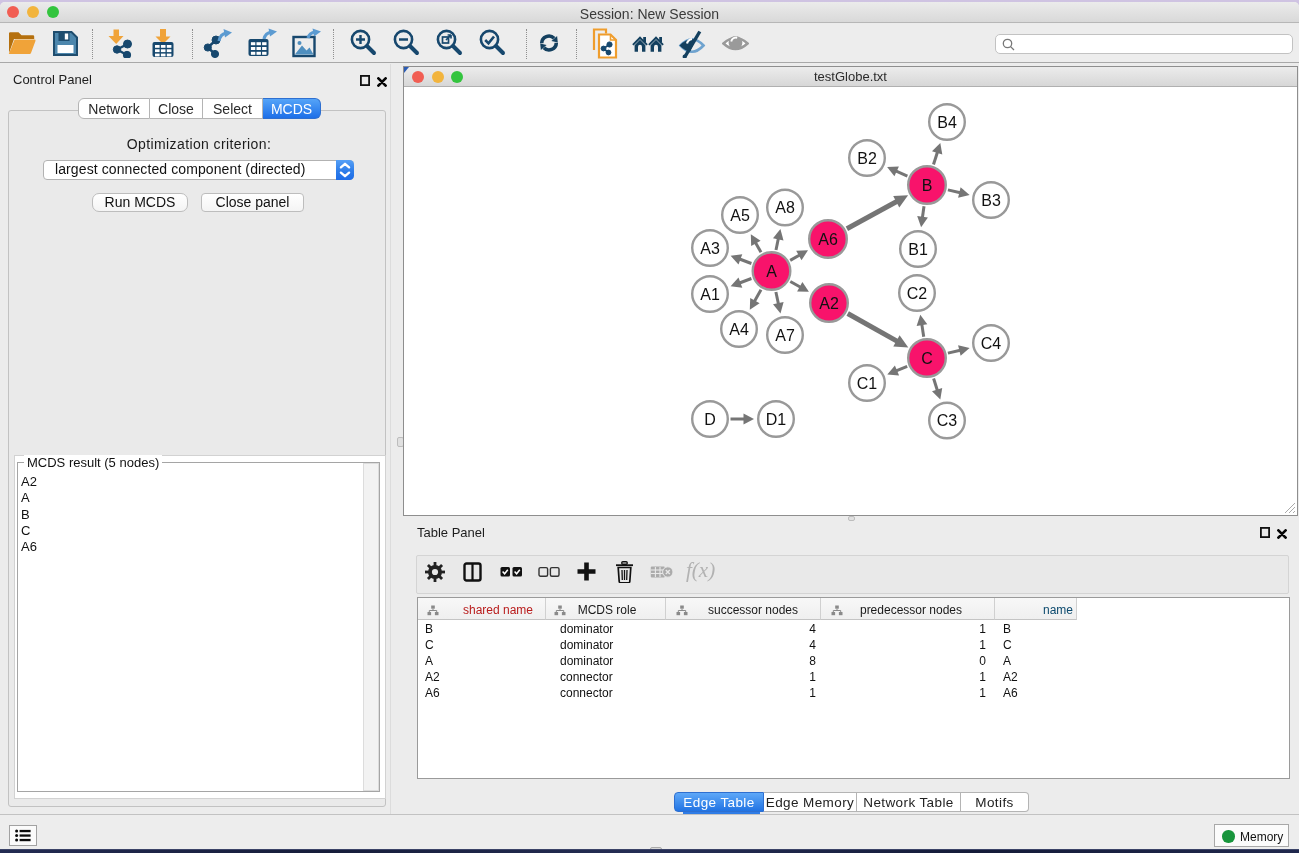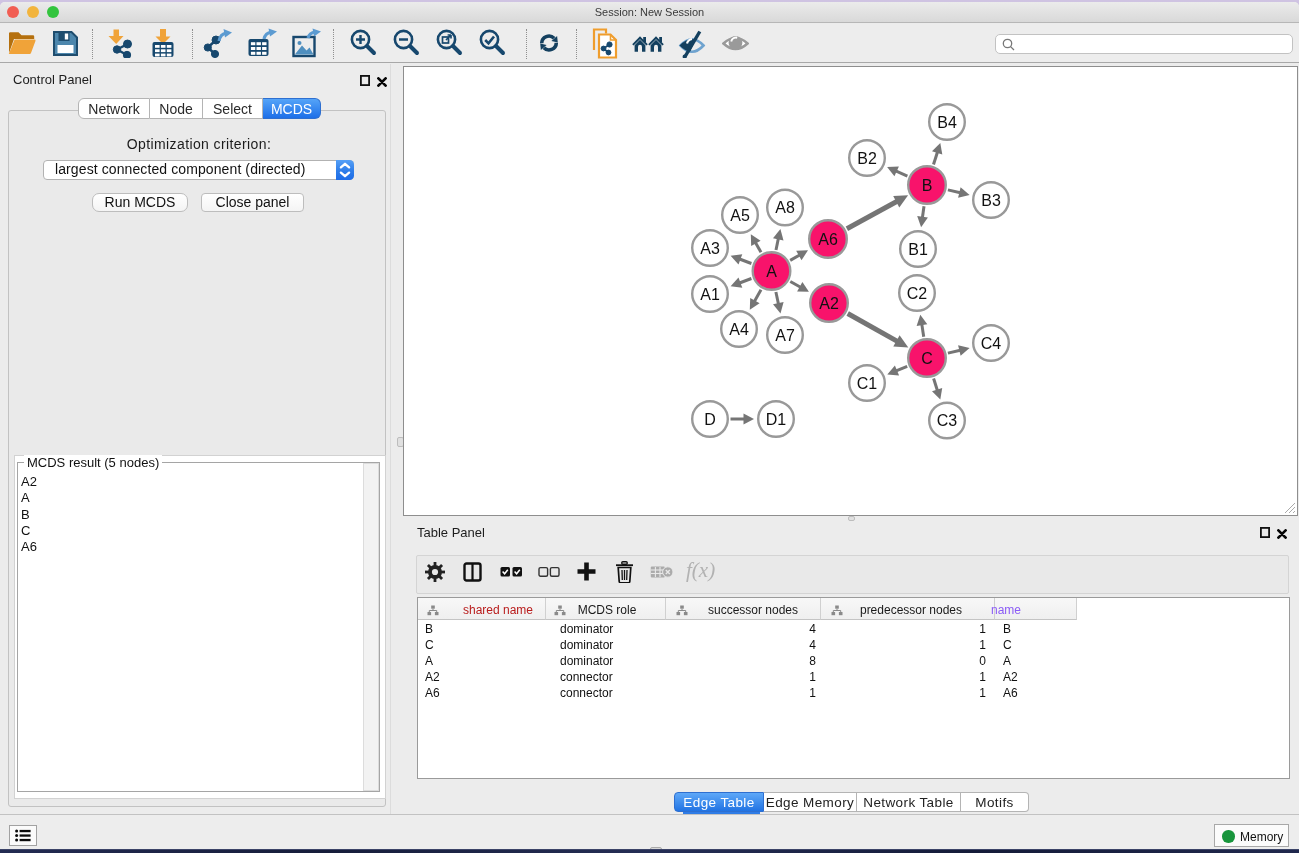--- a/index.html
+++ b/index.html
@@ -3,21 +3,21 @@
 <meta charset="utf-8">
 <style>
   * { margin:0; padding:0; box-sizing:border-box; }
   html,body { width:1299px; height:853px; overflow:hidden; }
   body { font-family:"Liberation Sans", sans-serif; background:#101520; position:relative; }
   .abs { position:absolute; }
   #desktoptop { left:0; top:0; width:1299px; height:6px; background:#cfc3e2; }
   #win { left:0; top:2px; width:1299px; height:847px; background:#ececec; border-radius:5px 5px 0 0; overflow:hidden; }
   #titlebar { left:0; top:0; width:1299px; height:21px; background:linear-gradient(#ebebeb,#d9d9d9); border-bottom:1px solid #b7b7b7; }
   .tl { position:absolute; top:4px; width:12px; height:12px; border-radius:50%; }
-  #titletext { width:100%; text-align:center; font-size:11px; color:#3a3a3a; top:4px; }
+  #titletext { width:100%; text-align:center; font-size:14px; color:#3a3a3a; top:4px; }
   #toolbar { left:0; top:22px; width:1299px; height:39px; background:#ededed; border-bottom:1px solid #a8a8a8; }
   .sep { position:absolute; top:5px; height:30px; width:0; border-left:1px dotted #8f8f8f; }
   
   #cptitle { left:13px; top:69.5px; font-size:13px; color:#1d1d1d; }
   .winbtn { position:absolute; font-size:12px; color:#111; }
   #cpbox { left:8px; top:107.5px; width:378px; height:697px; border:1px solid #c2c2c2; border-radius:3px; background:#eaeaea; }
   .tabgroup { position:absolute; display:flex; }
   .tab { height:21px; background:#fff; border:1px solid #b4b4b4; border-left:none; font-size:14px; color:#2a2a2a; text-align:center; line-height:20px; }
   .tab.first { border-left:1px solid #b4b4b4; border-radius:6px 0 0 6px; }
   .tab.last { border-radius:0 6px 6px 0; }
@@ -222,21 +222,21 @@
   <div class="abs" id="cptitle">Control Panel</div>
   <div class="abs winbtn" style="left:360px;top:73px;"><svg width="10" height="11" viewBox="0 0 10 11">
         <rect x="0.9" y="0.9" width="8.2" height="9.2" fill="none" stroke="#111" stroke-width="1.8"></rect>
       </svg></div>
   <div class="abs winbtn" style="left:377px;top:73.5px;"><svg width="10" height="10" viewBox="0 0 10 10">
         <path d="M1.4 1.4 L8.6 8.6 M8.6 1.4 L1.4 8.6" stroke="#060606" stroke-width="2.7" stroke-linecap="round"></path>
       </svg></div>
   <div class="abs" id="cpbox"></div>
   <div class="tabgroup" style="left:78px; top:96px;">
     <div class="tab first" style="width:72px;">Network</div>
-    <div class="tab" style="width:53px;">Node</div>
+    <div class="tab" style="width:53px;">Close</div>
     <div class="tab" style="width:60px;">Select</div>
     <div class="tab last sel" style="width:58px;">MCDS</div>
   </div>
   <div class="abs" id="optlabel">Optimization criterion:</div>
   <div class="abs" id="dropdown">largest connected component (directed)</div>
   <div class="abs" id="dropbtn">
     <svg width="18" height="20" viewBox="0 0 18 20" style="position:absolute;left:0px;top:0px">
       <path d="M4.9 7.4 L9 3.8 L13.1 7.4" fill="none" stroke="#fff" stroke-width="2.3" stroke-linecap="round" stroke-linejoin="round"></path>
       <path d="M4.9 12.6 L9 16.2 L13.1 12.6" fill="none" stroke="#fff" stroke-width="2.3" stroke-linecap="round" stroke-linejoin="round"></path>
     </svg>
@@ -247,20 +247,29 @@
   <div class="abs" id="fieldset"></div>
   <div class="abs" id="fieldtitle">MCDS result (5 nodes)</div>
   <div class="abs" id="mcdslist">A2<br>A<br>B<br>C<br>A6</div>
   <div class="abs" id="scrolltrack"></div>
 
   <div class="abs" style="left:390px;top:62px;width:1px;height:750px;background:#dcdcdc"></div>
   <div class="abs" style="left:397px;top:435px;width:7px;height:10px;background:#e0e0e0;border:1px solid #bdbdbd;border-radius:2px;"></div>
   <div class="abs" style="left:848px;top:514px;width:7px;height:5px;background:#e0e0e0;border:1px solid #bdbdbd;border-radius:2px;"></div>
 
   <div class="abs" id="netwin">
+    <div class="abs" id="nettitle">
+      <div class="tl" style="left:8px;top:4px;background:#f15e53;"></div>
+      <div class="tl" style="left:27.5px;top:4px;background:#f2b43d;"></div>
+      <div class="tl" style="left:47px;top:4px;background:#33c43e;"></div>
+      <div class="abs" style="width:100%;text-align:center;font-size:13px;color:#2b2b2b;top:2px;">testGlobe.txt</div>
+      <svg class="abs" style="left:0;top:0" width="6" height="7" viewBox="0 0 6 7">
+          <polygon points="0,0 5,0 0,6" fill="#2b5cb5"></polygon>
+        </svg>
+    </div>
     <svg class="abs" id="graph" style="left:1px;top:24px;" width="892" height="424" viewBox="0 0 892 424">
 <g stroke="#757575" fill="#757575">
 <line x1="346.4" y1="187.5" x2="334.5" y2="192.0" stroke-width="3.0"></line>
 <polygon points="325.6,195.3 333.5,186.6 337.3,196.7" stroke="none"></polygon>
 <line x1="346.4" y1="172.5" x2="334.5" y2="168.0" stroke-width="3.0"></line>
 <polygon points="325.6,164.7 337.3,163.3 333.5,173.4" stroke="none"></polygon>
 <line x1="356.0" y1="198.8" x2="349.4" y2="210.5" stroke-width="3.0"></line>
 <polygon points="344.8,218.8 345.2,207.0 354.6,212.3" stroke="none"></polygon>
 <line x1="356.0" y1="161.3" x2="350.4" y2="151.5" stroke-width="3.0"></line>
 <polygon points="345.8,143.2 355.6,149.7 346.2,155.0" stroke="none"></polygon>
@@ -410,21 +419,21 @@
       <div class="abs" style="left:0;top:0;width:871px;height:25px;background:#fff;"></div>
 <div class="hdrcell" style="left:0px;width:128px;"></div>
 <div class="hdrcell" style="left:128px;width:120px;"></div>
 <div class="hdrcell" style="left:248px;width:155px;"></div>
 <div class="hdrcell" style="left:403px;width:173.5px;"></div>
 <div class="hdrcell" style="left:576.5px;width:82.0px;"></div>
 <div class="abs" style="top:0;left:0px;width:160px;text-align:center;font-size:12px;color:#b91c1c;line-height:25px;">shared name</div>
 <div class="abs" style="top:0;left:109px;width:160px;text-align:center;font-size:12px;color:#1a1a1a;line-height:25px;">MCDS role</div>
 <div class="abs" style="top:0;left:255px;width:160px;text-align:center;font-size:12px;color:#1a1a1a;line-height:25px;">successor nodes</div>
 <div class="abs" style="top:0;left:413px;width:160px;text-align:center;font-size:12px;color:#1a1a1a;line-height:25px;">predecessor nodes</div>
-<div class="abs" style="top:0;left:508px;width:160px;text-align:center;font-size:12px;color:#8b5cf6;line-height:25px;">name</div>
+<div class="abs" style="top:0;left:560px;width:160px;text-align:center;font-size:12px;color:#0c4a6e;line-height:25px;">name</div>
 <svg class="abs" style="left:9px;top:7px;" width="12" height="11" viewBox="0 0 12 11">
 <rect x="4.2" y="0.5" width="3.6" height="3.2" fill="#8a8a8a"></rect>
 <rect x="0.5" y="7" width="3.6" height="3.2" fill="#8a8a8a"></rect>
 <rect x="7.9" y="7" width="3.6" height="3.2" fill="#8a8a8a"></rect>
 <path d="M6,3.7 V5.5 M2.3,7 V5.5 H9.7 V7" stroke="#8a8a8a" stroke-width="1" fill="none"></path>
 </svg>
 <svg class="abs" style="left:136px;top:7px;" width="12" height="11" viewBox="0 0 12 11">
 <rect x="4.2" y="0.5" width="3.6" height="3.2" fill="#8a8a8a"></rect>
 <rect x="0.5" y="7" width="3.6" height="3.2" fill="#8a8a8a"></rect>
 <rect x="7.9" y="7" width="3.6" height="3.2" fill="#8a8a8a"></rect>

